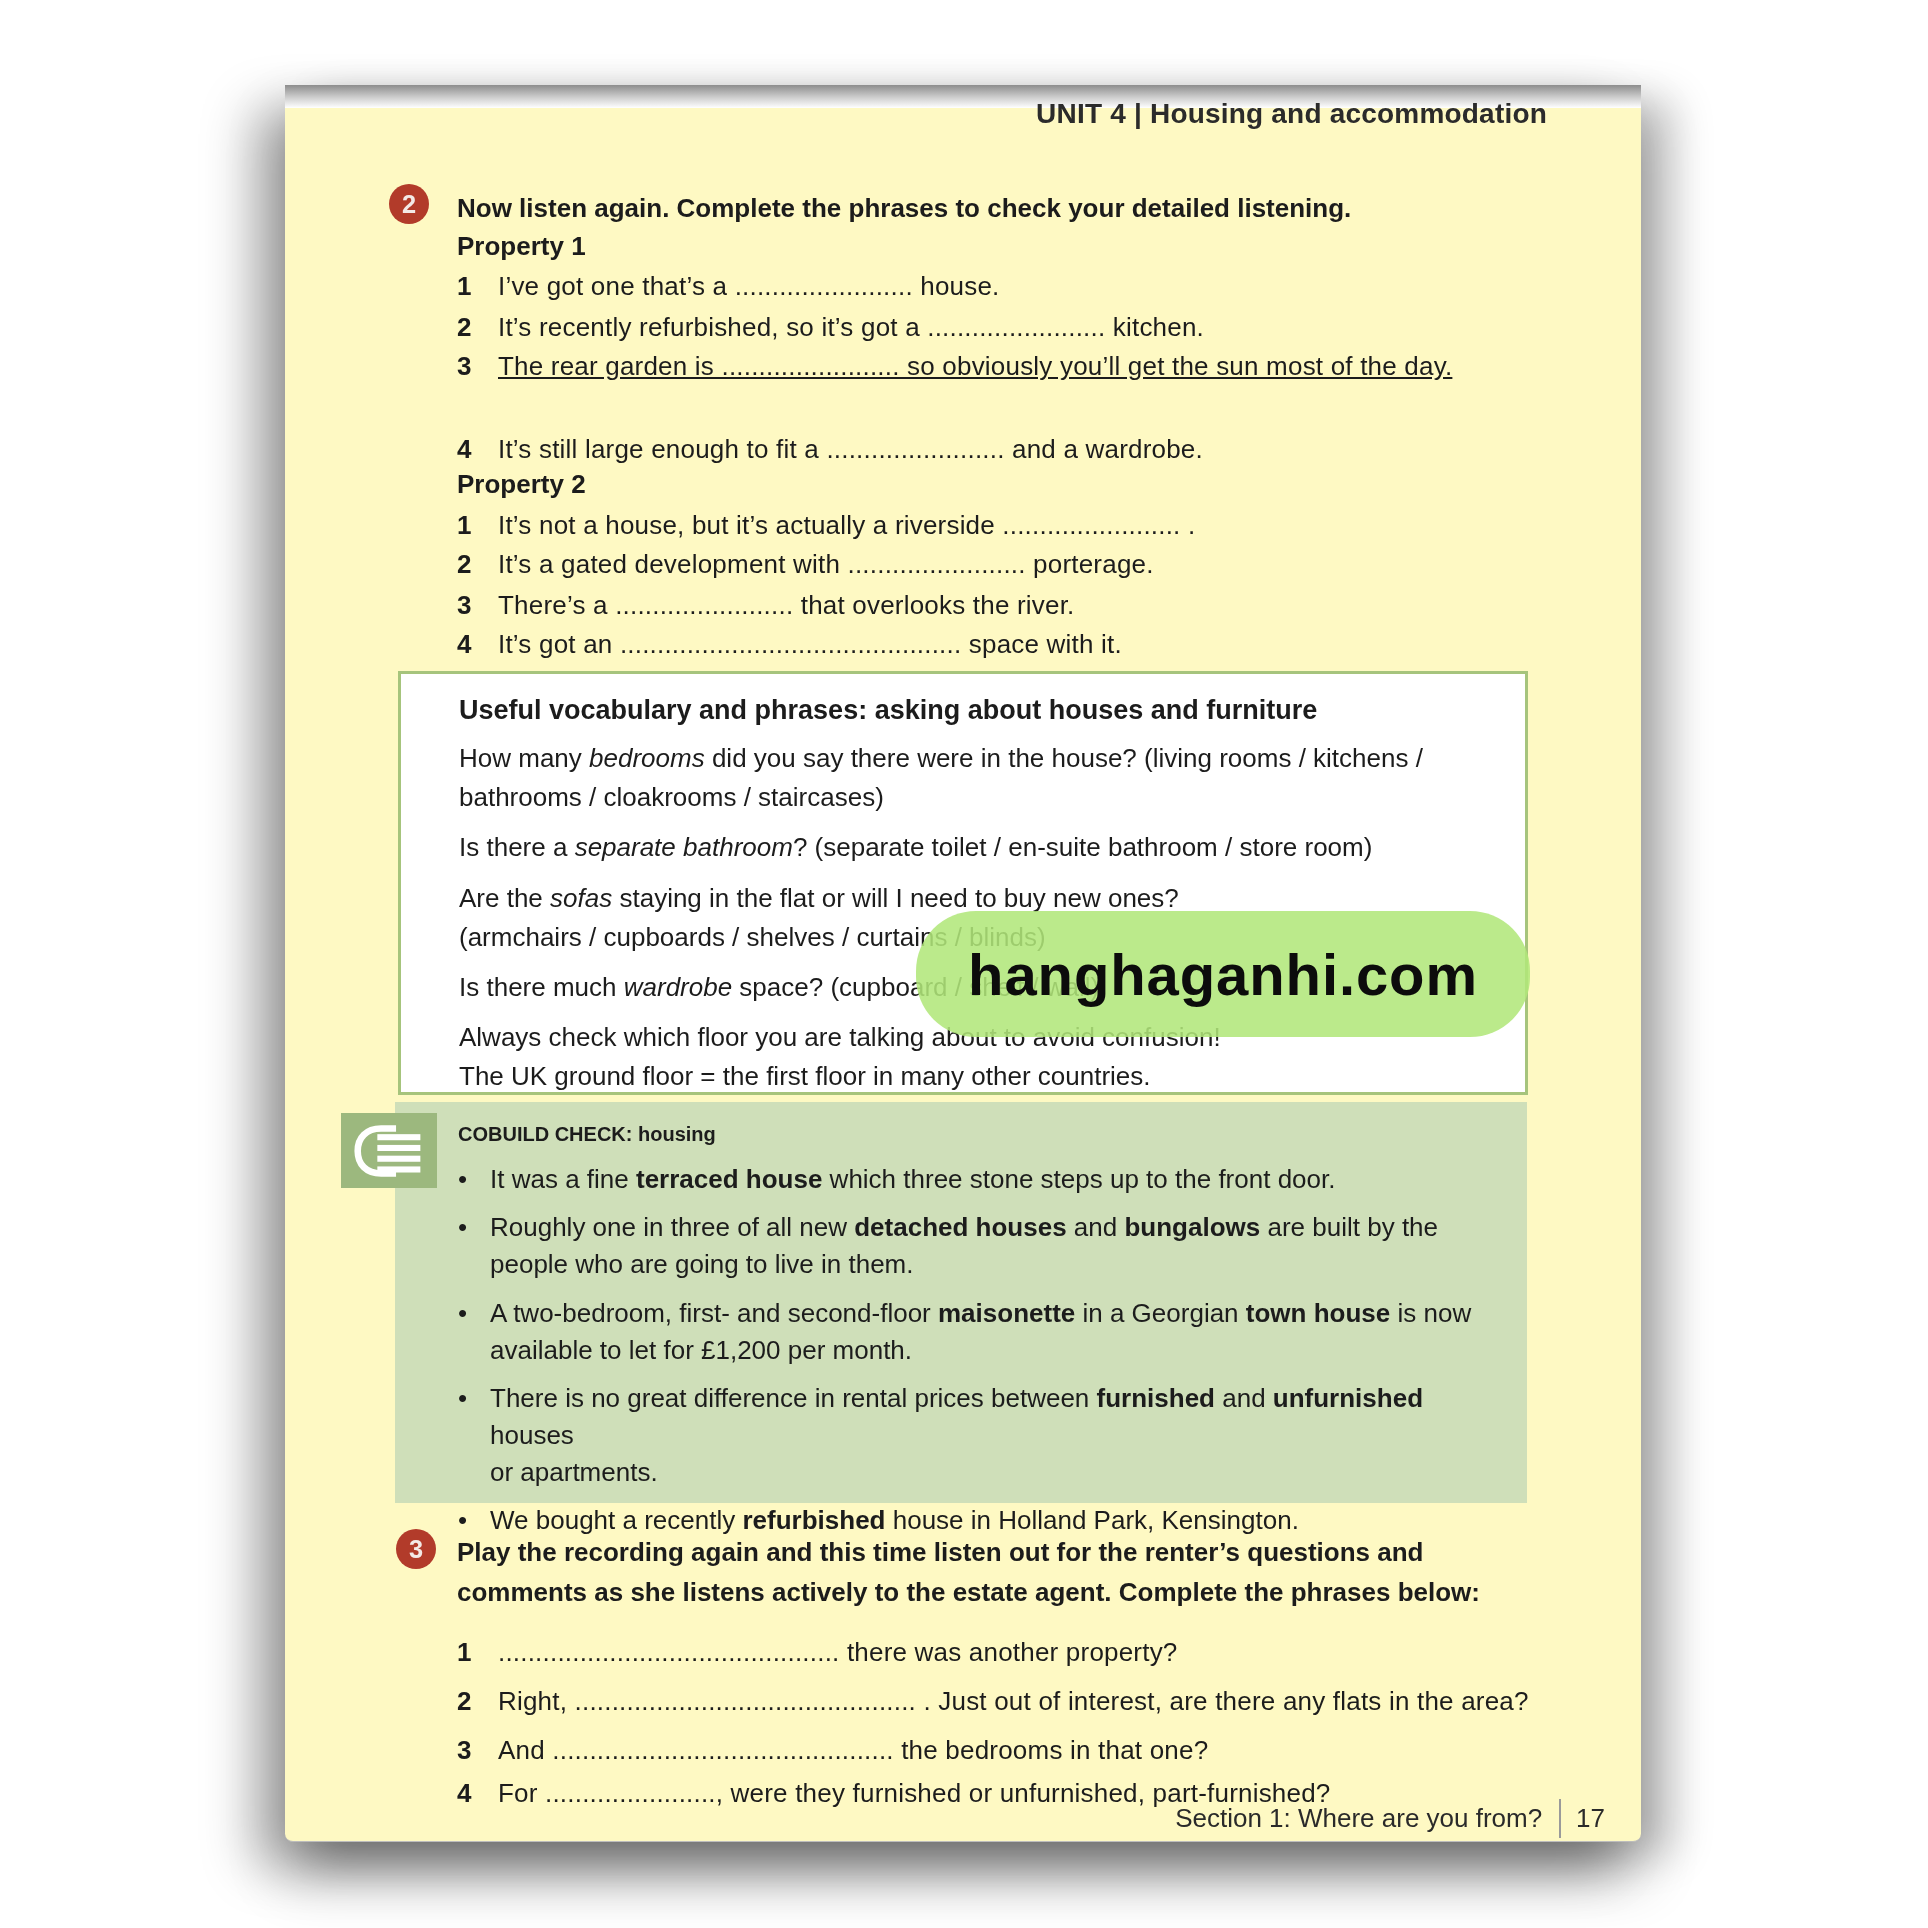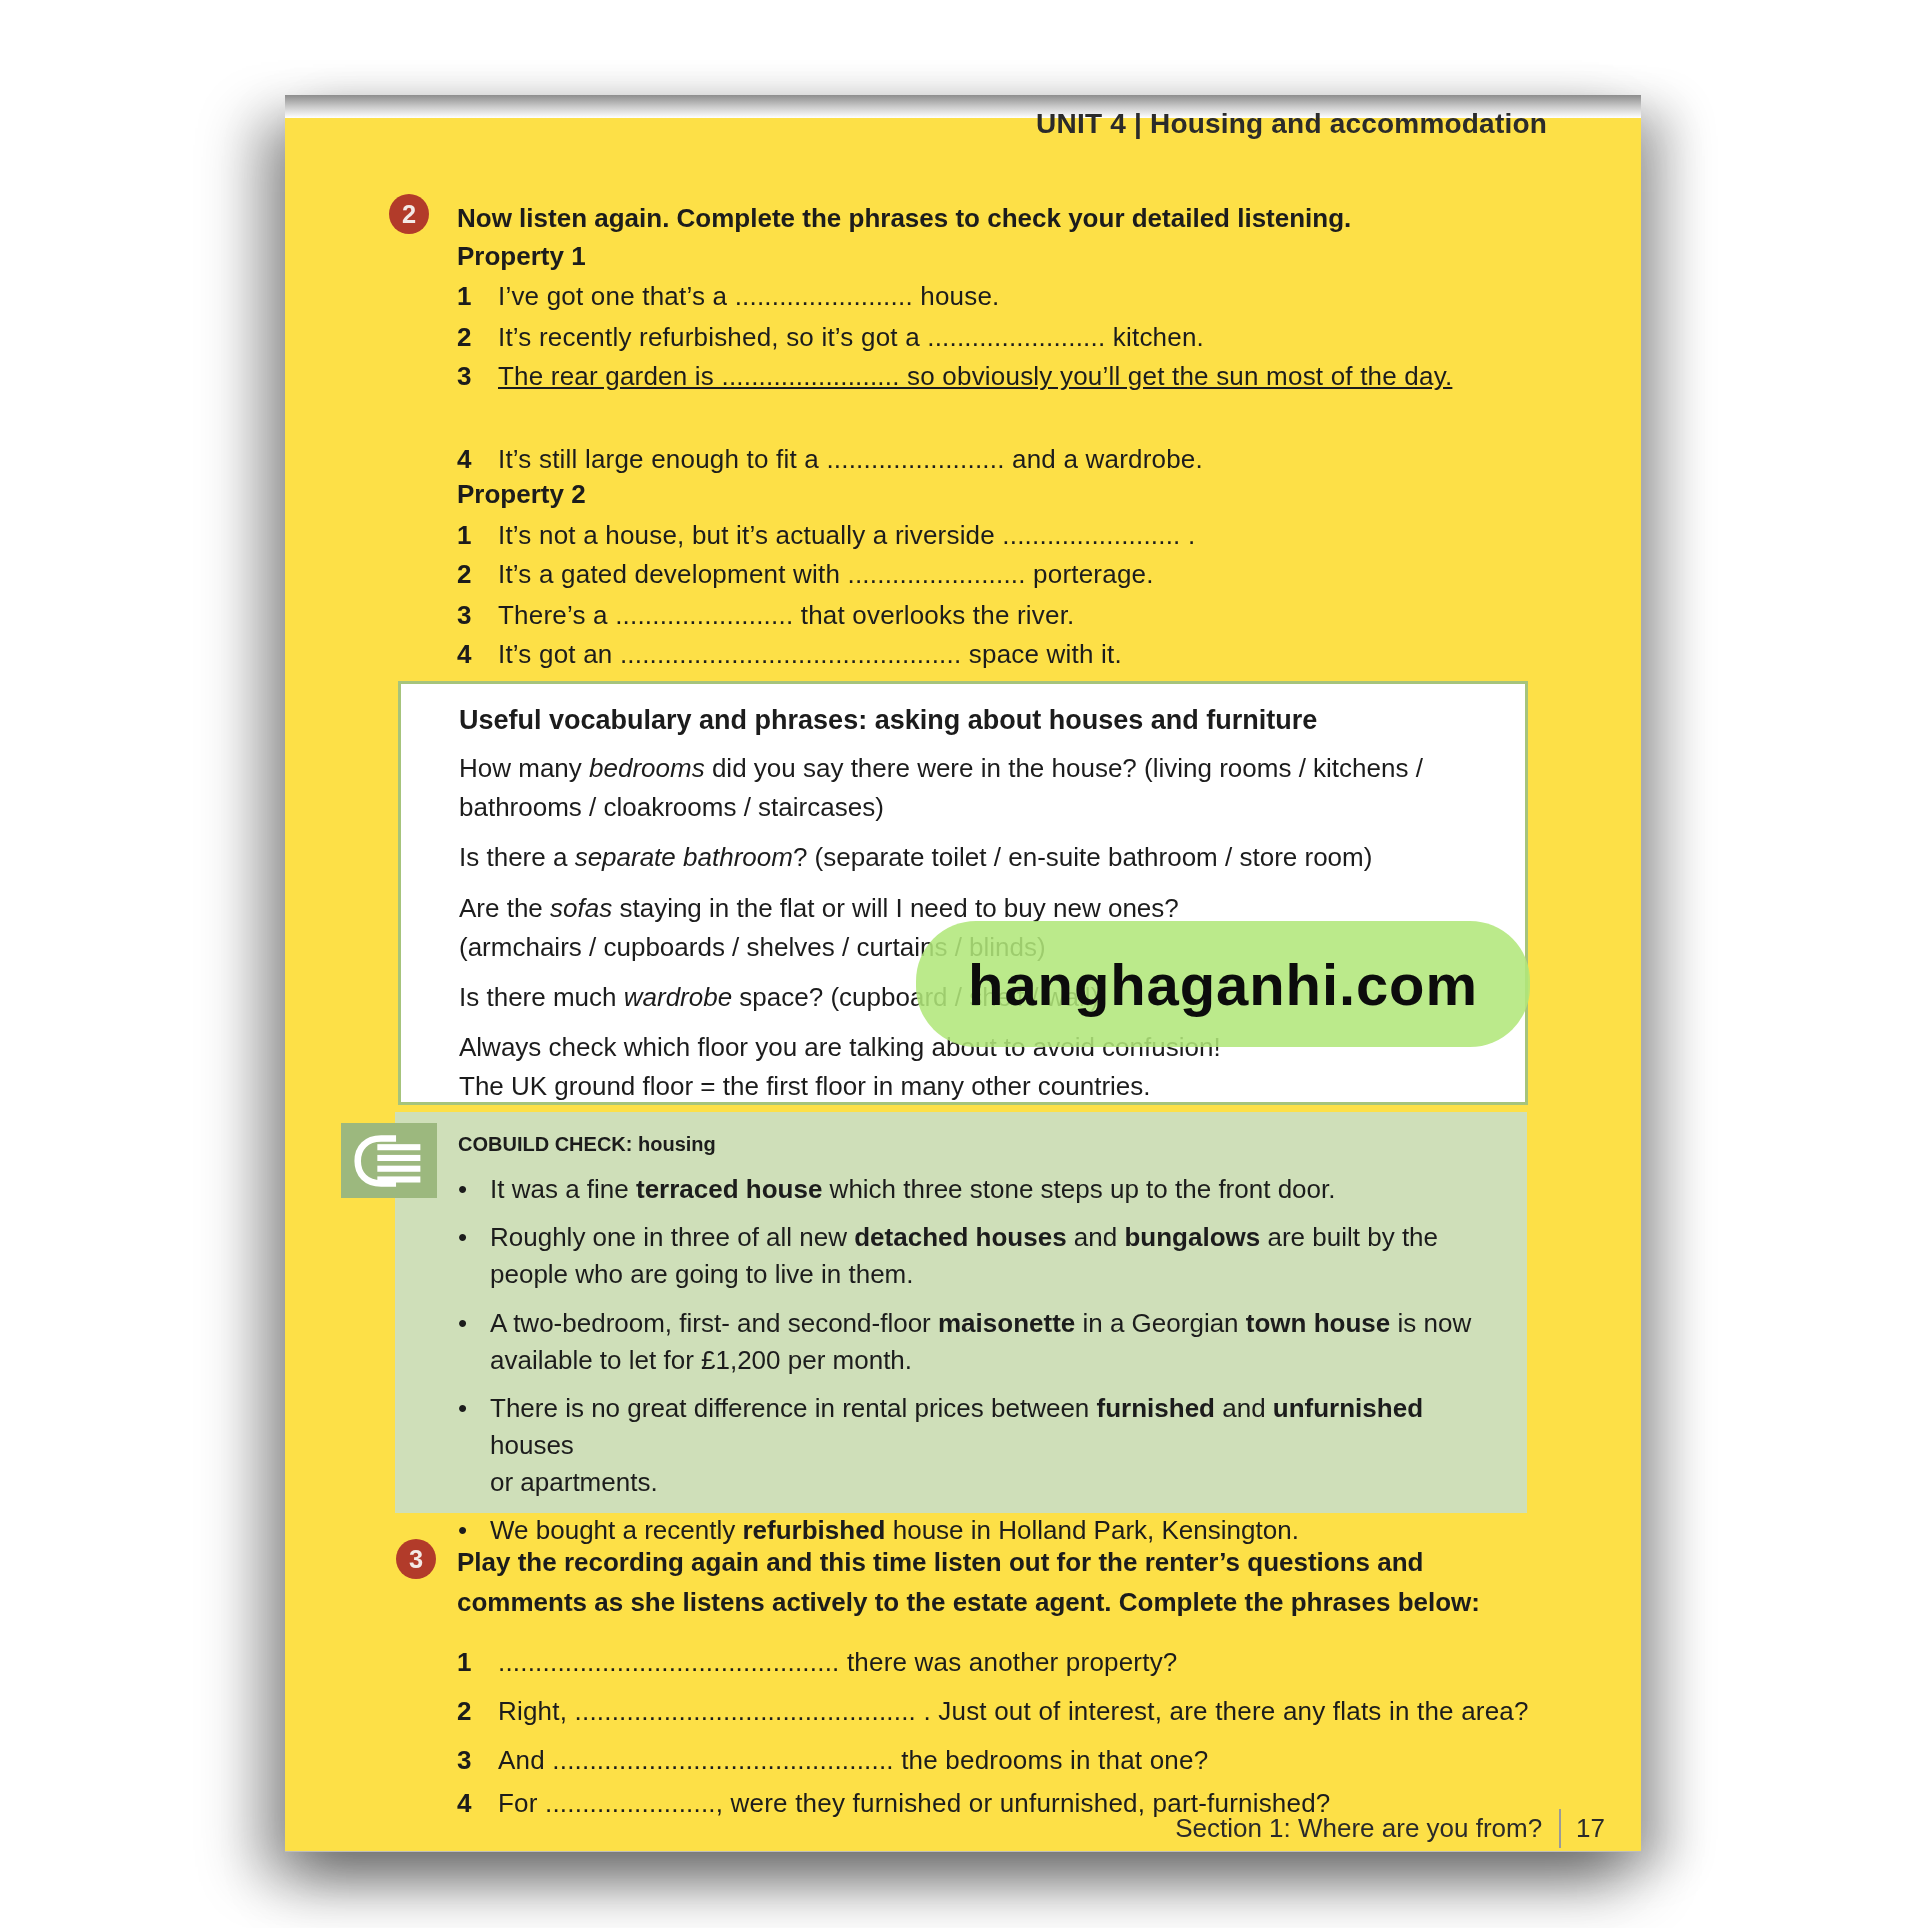--- a/index.html
+++ b/index.html
@@ -2,24 +2,25 @@
 <html style="font-size:15px"><head>
 <meta charset="utf-8">
 <style>
   html,body{margin:0;padding:0;}
   body{
     width:1928px;height:1928px;position:relative;background:#ffffff;
     font-family:"Liberation Sans","DejaVu Sans",sans-serif;color:#1c1c1c;
     overflow:hidden;
   }
   .page{
-    position:absolute;left:285px;top:95px;width:1356px;height:1756px;
-    background:#fde047;
+    position:absolute;left:285px;top:85px;width:1356px;height:1756px;
+    background:#fef9c3;
     box-shadow:-33px 23.5px 52px rgba(0,0,0,0.28), 33px 14px 42px rgba(0,0,0,0.20), 0 33px 56px rgba(0,0,0,0.30);
     border-bottom:1.9px solid #bdbdbd;
+    border-radius:8px;
   }
   .scan-top{
     position:absolute;top:0;left:0;right:0;height:22.6px;
     background:linear-gradient(#8d8d8d,#cfcfcf 55%,#ffffff);
   }
   .header{
     position:absolute;top:13px;right:94px;
     font-size:28px;font-weight:700;color:#2b2b2b;letter-spacing:0.2px;
   }
   .badge{

